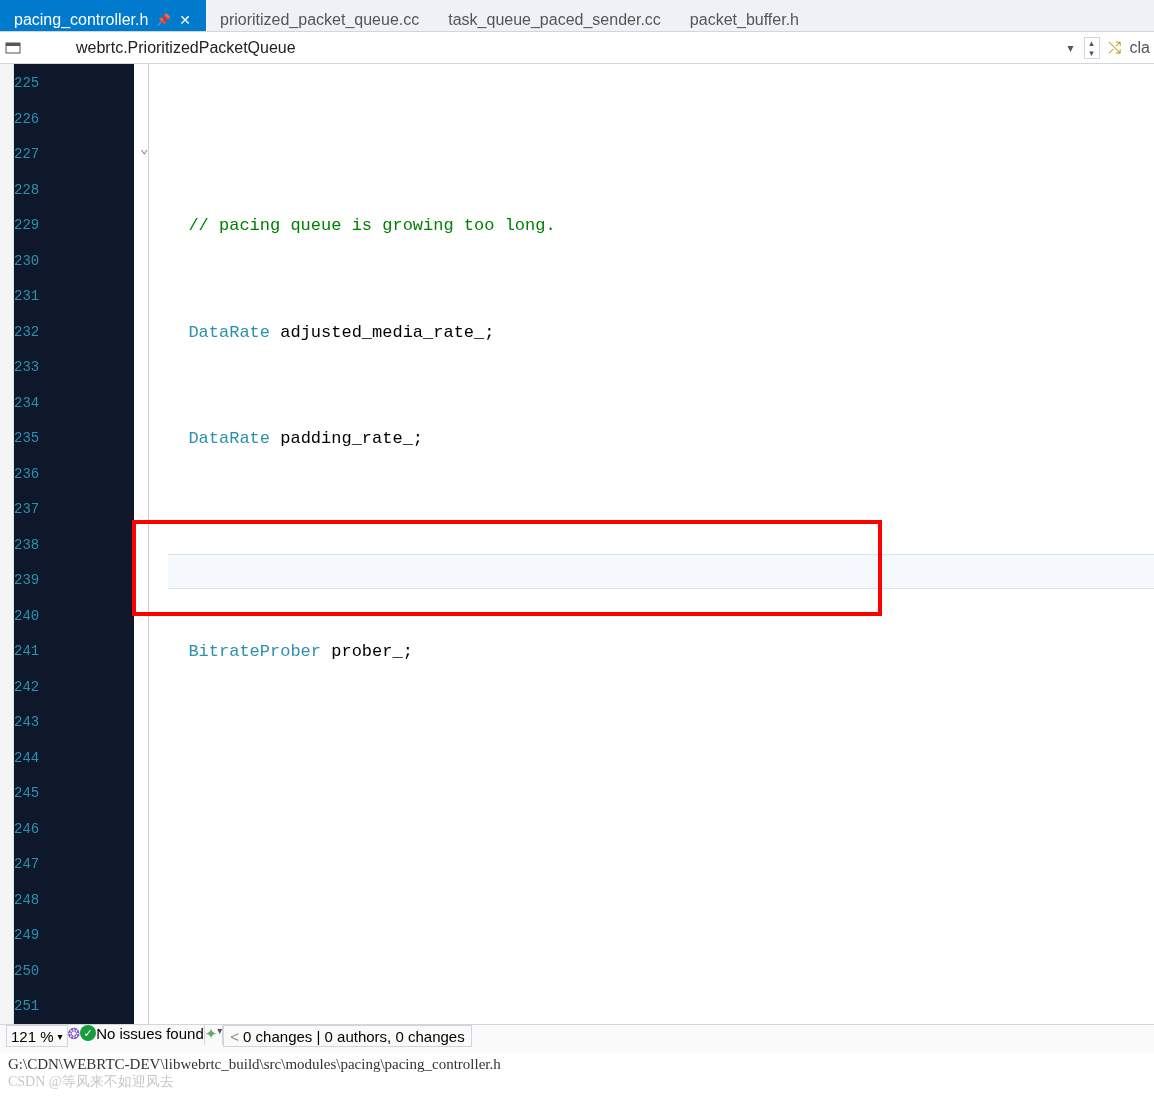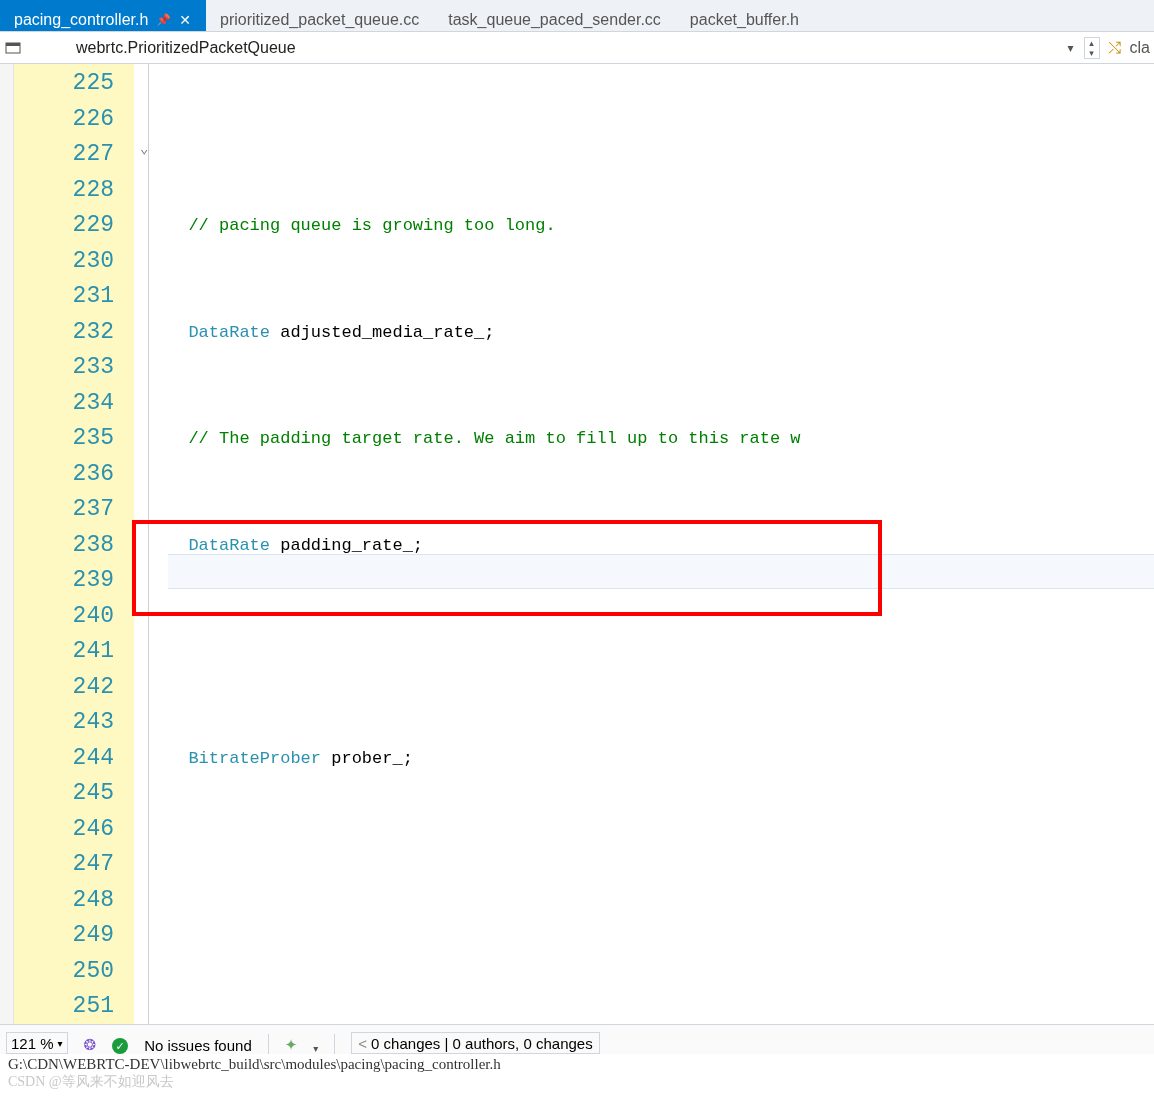--- a/index.html
+++ b/index.html
@@ -68,25 +68,24 @@
     position: relative;
     background: #fff;
   }
   .outline-col {
     width: 14px;
     background: #f5f5f5;
     border-right: 1px solid #e5e5e5;
   }
   .gutter {
     width: 120px;
-    background: #fef9c3;
-    text-align: right;
+    background: #0f172a;
     padding-right: 20px;
     color: #2b91af;
-    font-size: 23px;
+    font-size: 14px;
     line-height: 35.5px;
     padding-top: 2px;
     user-select: none;
   }
   .fold-col {
     width: 34px;
     position: relative;
   }
   .fold-line {
     position: absolute;
@@ -125,26 +124,26 @@
     left:0; right:0;
     top: 490px;
     height: 35px;
     background: rgba(200,215,240,0.18);
     border-top:1px solid #dbe4f0;
     border-bottom:1px solid #dbe4f0;
     pointer-events:none;
   }
   .status-bar {
     display: flex;
-    align-items: flex-end;
+    align-items: flex-start;
     height: 30px;
     border-top: 1px solid #cfd6de;
     font-family: 'Segoe UI', Arial, sans-serif;
     font-size: 15px;
-    gap: 16px;
+    gap: 0;
     padding: 0 6px;
     background: #fafafa;
   }
   .zoom-box {
     display:flex; align-items:center; gap:4px;
     border:1px solid #cfd6de; padding:0 4px; height:22px;
   }
   .ok-icon {
     width:16px;height:16px;border-radius:50%;
     background:#1a9c3c;color:#fff;font-size:11px;
@@ -235,21 +234,20 @@
     </div>
   <div class="fold-col">
     <div class="fold-line"></div>
     <div class="fold-mark" style="top:76px;">⌄</div>
   </div>
   <div class="code-col">
     <div class="curline"></div>
 
     <div class="code-row"><span>  </span><span class="c">// pacing queue is growing too long.</span></div>
     <div class="code-row"><span>  </span><span class="ty">DataRate</span><span class="id"> adjusted_media_rate_</span><span>;</span></div>
-    <div class="code-row"><span>  </span><span class="c">// The padding target rate. We aim to fill up to this rate w</span></div>
     <div class="code-row"><span>  </span><span class="ty">DataRate</span><span class="id"> padding_rate_</span><span>;</span></div>
     <div class="code-row"><span></span></div>
     <div class="code-row"><span>  </span><span class="ty">BitrateProber</span><span class="id"> prober_</span><span>;</span></div>
     <div class="code-row"><span></span></div>
     
     
     
     
     
     

